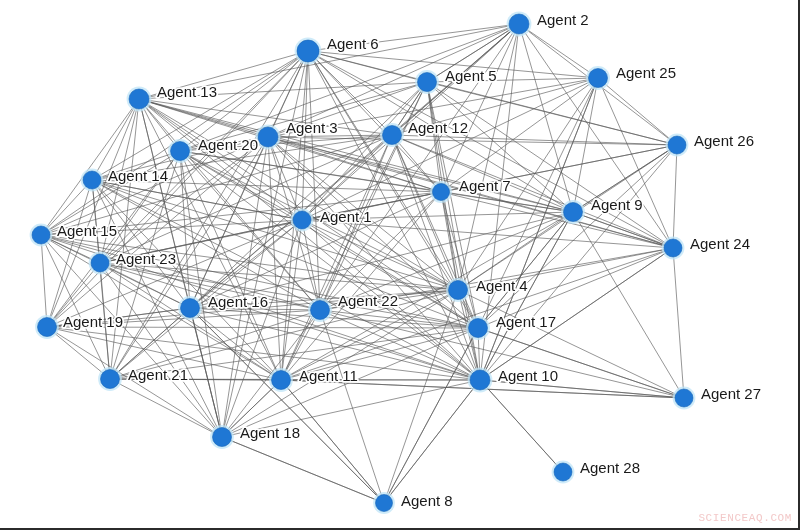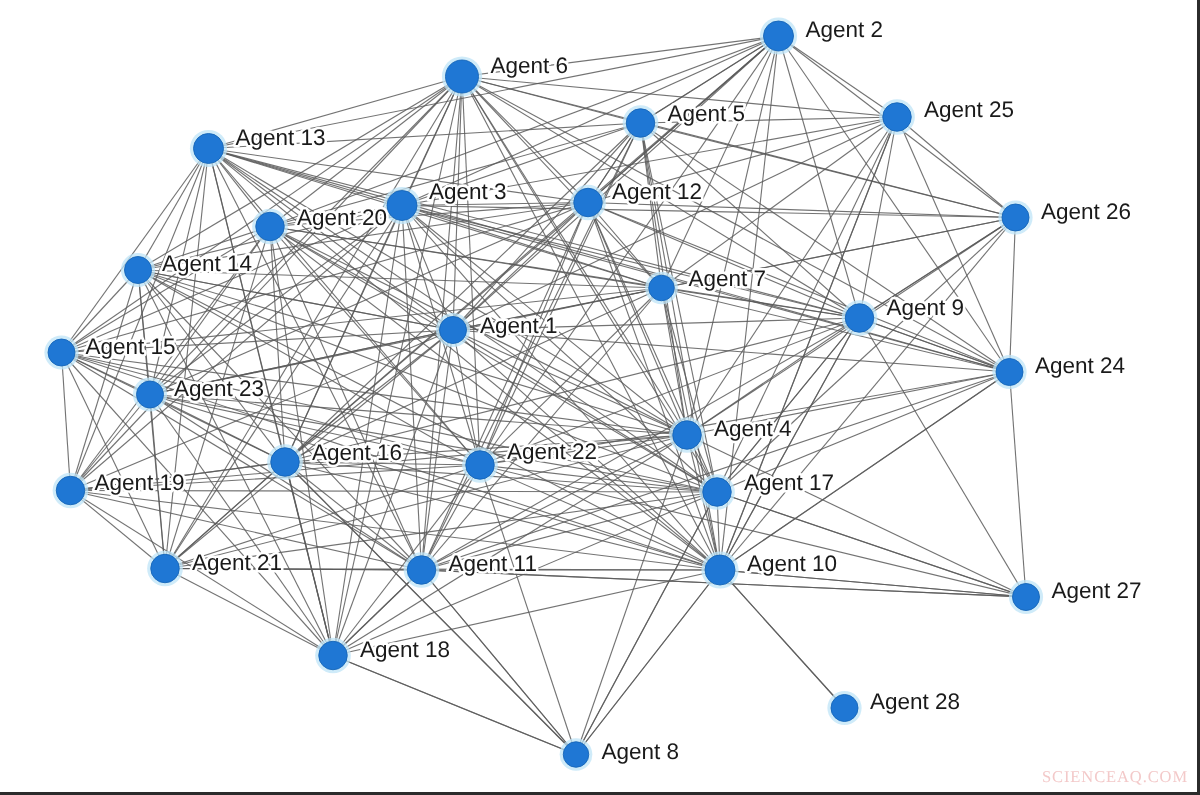--- a/index.html
+++ b/index.html
@@ -62,21 +62,21 @@
     right: 0;
     top: 0;
     width: 2px;
     height: 530px;
     background: #2b2b2b;
   }
   #watermark {
     position: absolute;
     right: 8px;
     bottom: 6px;
-    font-family: Liberation Serif, serif;
+    font-family: Liberation Mono, monospace;
     font-size: 11px;
     letter-spacing: 0.6px;
     color: #f3c9c9;
     user-select: none;
   }
 </style>
 </head>
 <body>
 
 <div id="figure">

